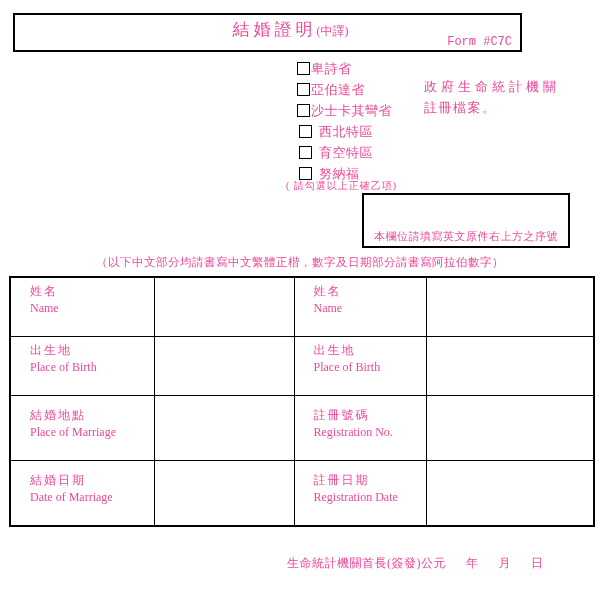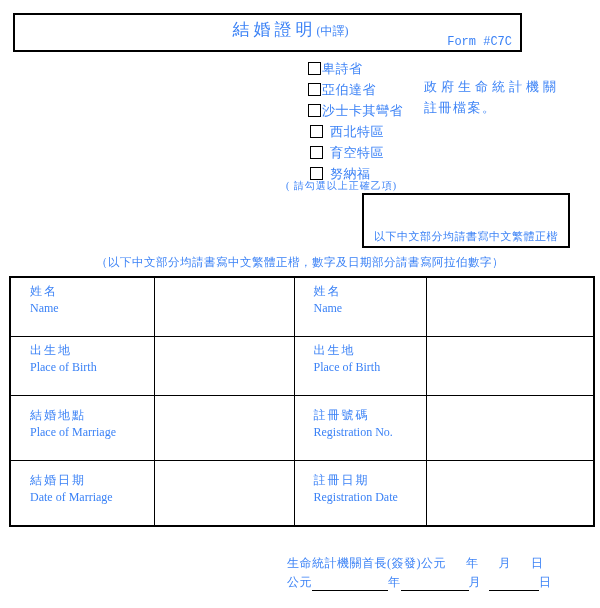--- a/index.html
+++ b/index.html
@@ -1,32 +1,32 @@
 <!DOCTYPE html>
 <html><head>
 <meta charset="utf-8">
 <style>
   html,body{margin:0;padding:0;background:#fff;}
   .page{
     position:relative;width:600px;height:608px;background:#ffffff;
-    font-family:"Liberation Serif","DejaVu Serif",serif;color:#3b82f6;overflow:hidden;
+    font-family:"Liberation Serif","DejaVu Serif",serif;color:#ec4899;overflow:hidden;
   }
   .mono{font-family:"Liberation Mono","DejaVu Sans Mono",monospace;}
 
   
   .title-box{position:absolute;left:13px;top:13px;width:505px;height:35px;border:2px solid #000;}
   .title-line{margin-top:3px;text-align:center;padding-left:46px;font-size:17px;letter-spacing:4px;white-space:nowrap;}
   .title-suffix{font-size:12px;letter-spacing:0px;}
   .form-no{position:absolute;right:8px;bottom:1px;font-size:12px;}
 
   
   .statement{position:absolute;left:25px;top:77px;font-size:13px;letter-spacing:1.8px;white-space:nowrap;}
   .agency-line1{position:absolute;left:424px;top:78px;font-size:13px;letter-spacing:4px;white-space:nowrap;font-family:Liberation Mono, monospace;}
   .agency-line2{position:absolute;left:424px;top:99px;font-size:13px;letter-spacing:1.5px;white-space:nowrap;}
-  .cb-group{position:absolute;left:308px;top:58px;}
+  .cb-group{position:absolute;left:297px;top:58px;}
   .cb-row{height:21px;display:flex;align-items:center;font-size:13px;letter-spacing:0.5px;white-space:nowrap;}
   .cb-box{width:11px;height:11px;border:1px solid #000;background:#fff;flex:0 0 auto;margin-right:1px;}
   .cb-row.spaced .cb-box{margin-left:2px;margin-right:7px;}
   .cb-note{position:absolute;left:286px;top:179px;font-size:10px;letter-spacing:1px;white-space:nowrap;}
 
   
   .serial-box{position:absolute;left:362px;top:193px;width:204px;height:51px;border:2px solid #000;}
   .serial-caption{position:absolute;left:0;right:0;bottom:2px;text-align:center;font-size:11px;letter-spacing:0.5px;white-space:nowrap;}
 
   
@@ -87,21 +87,21 @@
       <span>努納福</span>
     </div>
   </div>
 
   <div class="agency-line1">政府生命統計機關</div>
   <div class="agency-line2">註冊檔案。</div>
 
   <div class="cb-note">( 請勾選以上正確乙項)</div>
 
   <div class="serial-box">
-    <div class="serial-caption">以下中文部分均請書寫中文繁體正楷</div>
+    <div class="serial-caption">本欄位請填寫英文原件右上方之序號</div>
   </div>
 
   <div class="instruction">（以下中文部分均請書寫中文繁體正楷，數字及日期部分請書寫阿拉伯數字）</div>
 
   <table class="main">
     <colgroup>
         <col style="width:144px">
         <col style="width:140px">
         <col style="width:132px">
         <col style="width:168px">
@@ -154,17 +154,14 @@
             <span class="en">Registration Date</span>
           </td>
         <td></td>
       </tr>
     </tbody>
   </table>
 
   <div class="footer-line1">
     <span>生命統計機關首長(簽發)公元</span><span class="gap">年</span><span class="gap">月</span><span class="gap">日</span>
   </div>
-  <div class="footer-line2">
-    <span>公元</span><span class="blank b1"></span><span>年</span><span class="blank b2"></span><span>月</span><span class="blank b3"></span><span>日</span>
-  </div>
 
 </div>
 
 </body></html>

